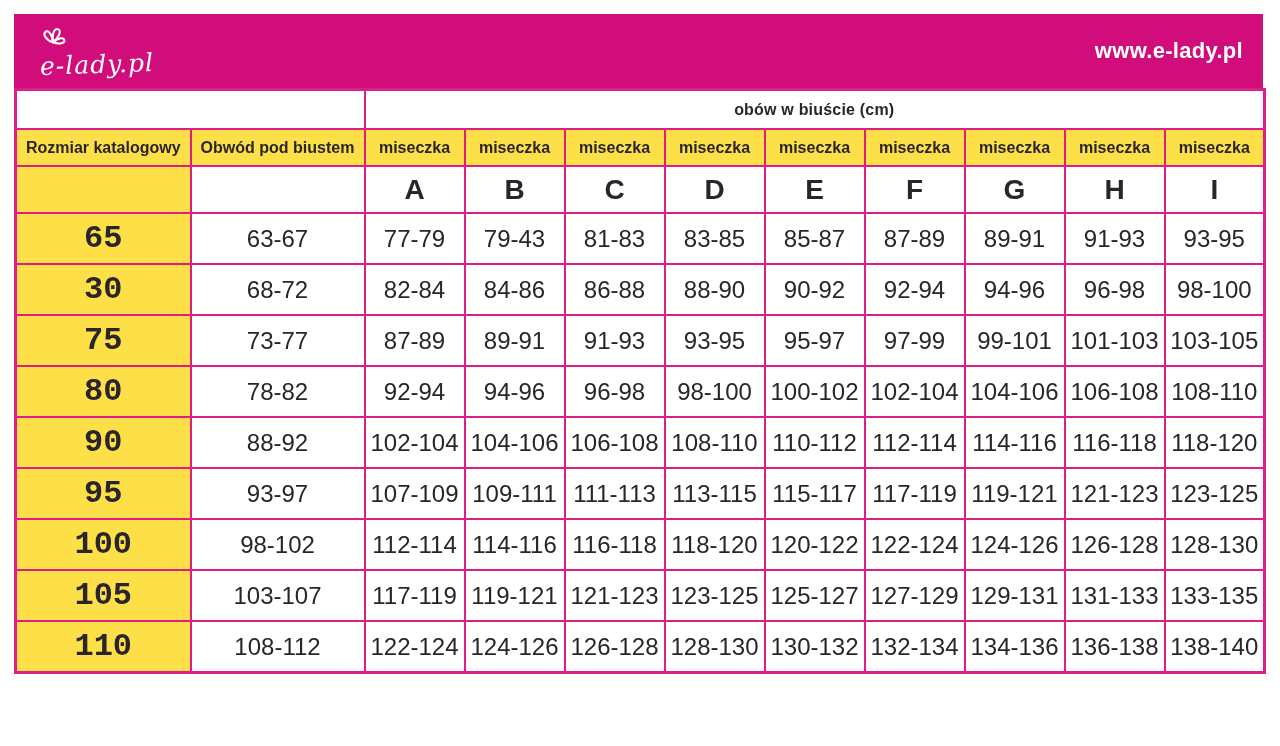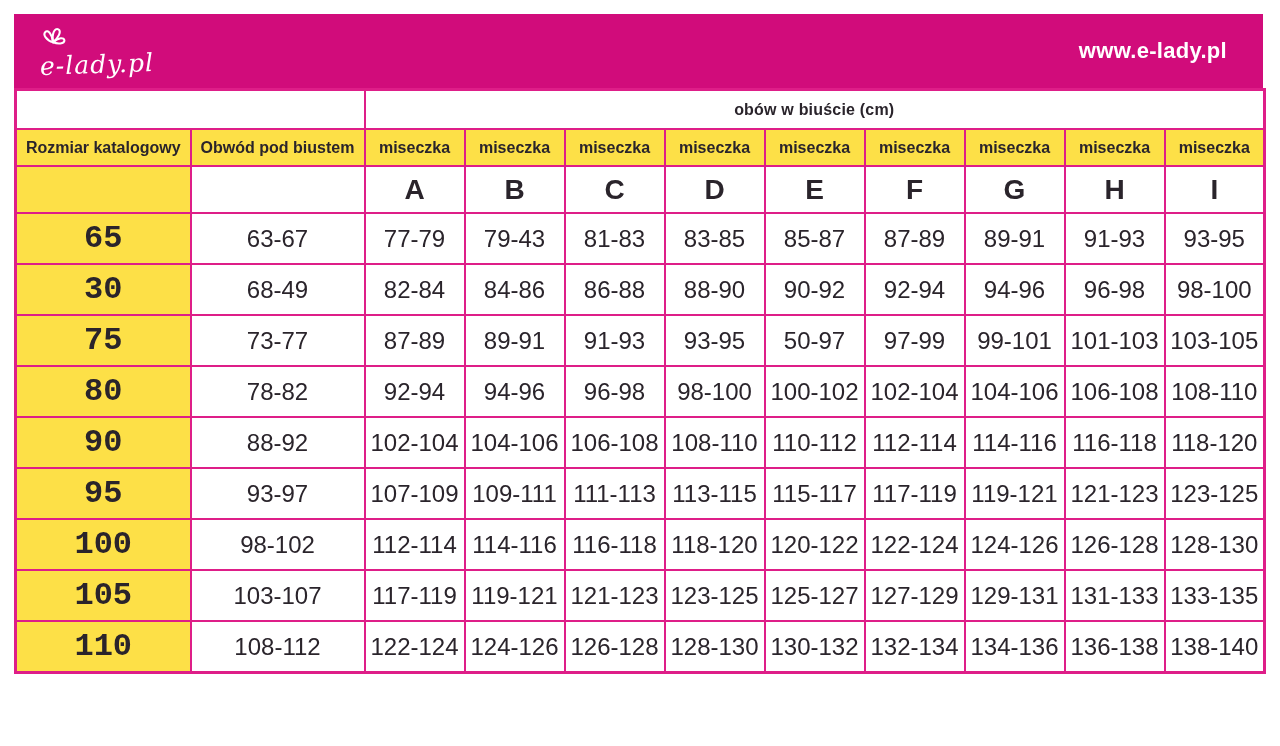--- a/index.html
+++ b/index.html
@@ -32,21 +32,21 @@
   }
   .title {
     position: absolute; left: 50%; top: 50%;
     transform: translate(-50%, -50%);
     color: #ffffff; font-size: 28px; letter-spacing: 0.5px;
     white-space: nowrap;
   }
   .title .t-reg { font-weight: 400; margin-right: 9px; }
   .title .t-bold { font-weight: 700; }
   .website {
-    margin-left: auto; padding-right: 36px;
+    margin-left: auto; padding-right: 20px;
     color: #ffffff; font-weight: 700; font-size: 22px;
     letter-spacing: 0.3px;
   }
   
   table {
     border-collapse: collapse; table-layout: fixed;
     width: 1249px;
     border: 3px solid #de1e88;
   }
   td {
@@ -142,39 +142,39 @@
           <td class="val">81-83</td>
           <td class="val">83-85</td>
           <td class="val">85-87</td>
           <td class="val">87-89</td>
           <td class="val">89-91</td>
           <td class="val">91-93</td>
           <td class="val">93-95</td>
         </tr>
         <tr>
           <td class="pink size">30</td>
-          <td class="val">68-49</td>
+          <td class="val">68-72</td>
           <td class="val">82-84</td>
           <td class="val">84-86</td>
           <td class="val">86-88</td>
           <td class="val">88-90</td>
           <td class="val">90-92</td>
           <td class="val">92-94</td>
           <td class="val">94-96</td>
           <td class="val">96-98</td>
           <td class="val">98-100</td>
         </tr>
         <tr>
           <td class="pink size">75</td>
           <td class="val">73-77</td>
           <td class="val">87-89</td>
           <td class="val">89-91</td>
           <td class="val">91-93</td>
           <td class="val">93-95</td>
-          <td class="val">50-97</td>
+          <td class="val">95-97</td>
           <td class="val">97-99</td>
           <td class="val">99-101</td>
           <td class="val">101-103</td>
           <td class="val">103-105</td>
         </tr>
         <tr>
           <td class="pink size">80</td>
           <td class="val">78-82</td>
           <td class="val">92-94</td>
           <td class="val">94-96</td>

